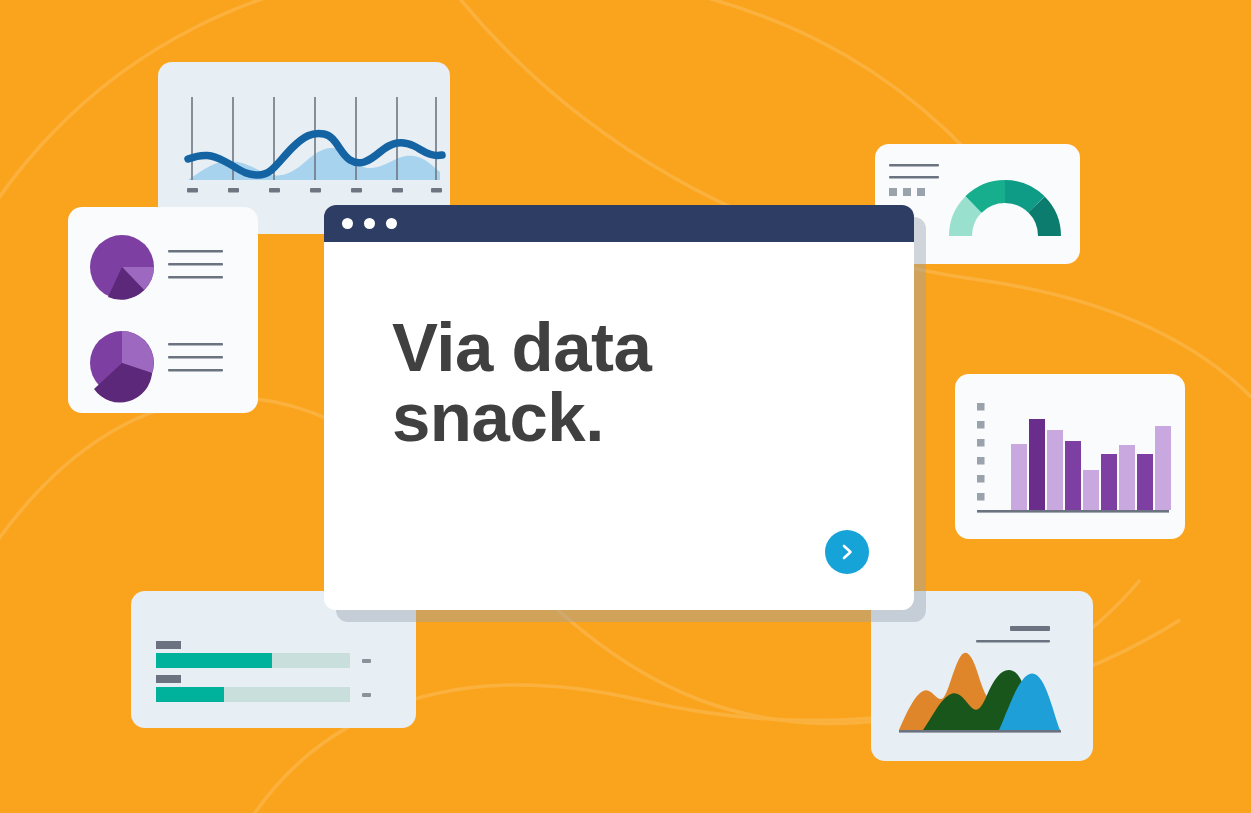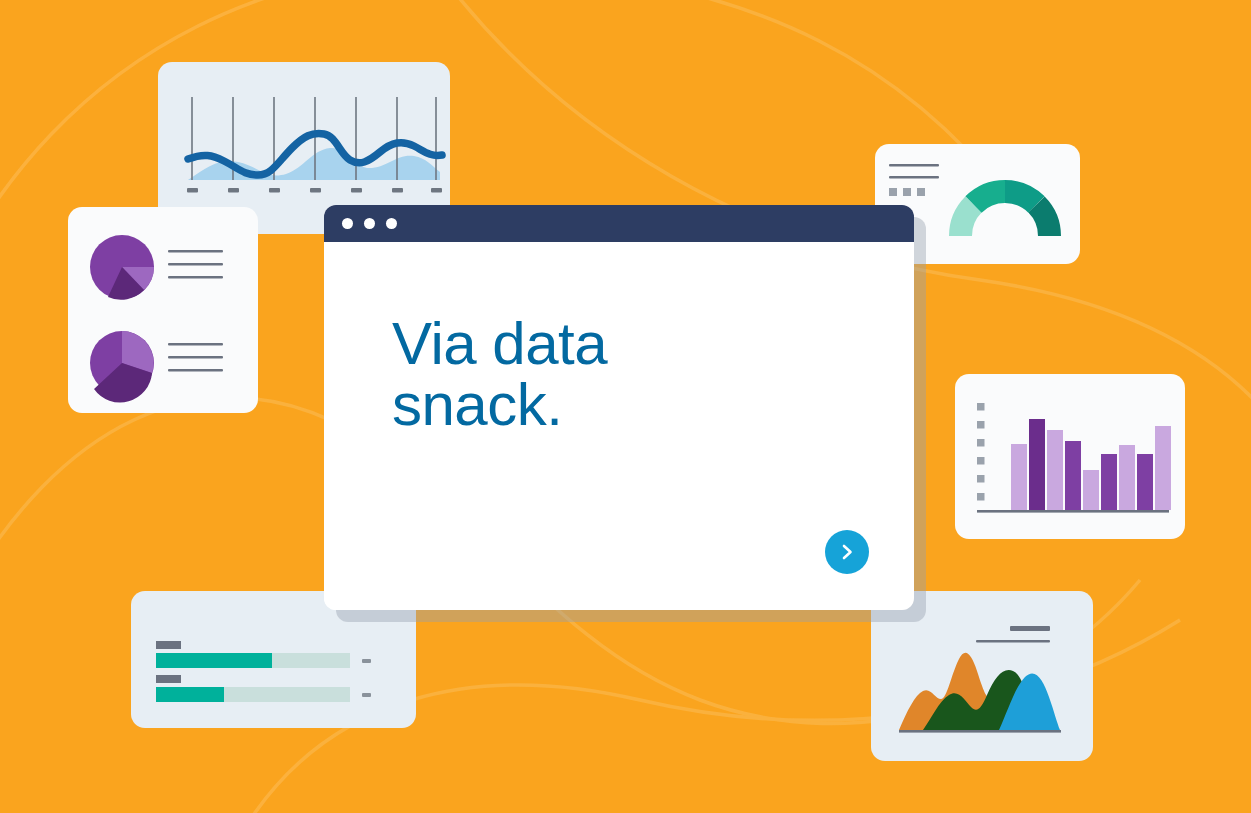--- a/index.html
+++ b/index.html
@@ -141,24 +141,24 @@
   }
   .win-dot {
     width: 11px; height: 11px;
     border-radius: 50%;
     background: #ffffff;
   }
   #headline {
     position: absolute;
     left: 68px;
     top: 108px;
-    font-size: 60px;
+    font-size: 69px;
     line-height: 1.02;
-    font-weight: normal;
-    color: #0369a1;
+    font-weight: bold;
+    color: #404040;
     letter-spacing: -0.5px;
     white-space: pre-line;
     margin: 0;
   }
   #next-button {
     position: absolute;
     left: 501px;
     top: 325px;
     width: 44px;
     height: 44px;

